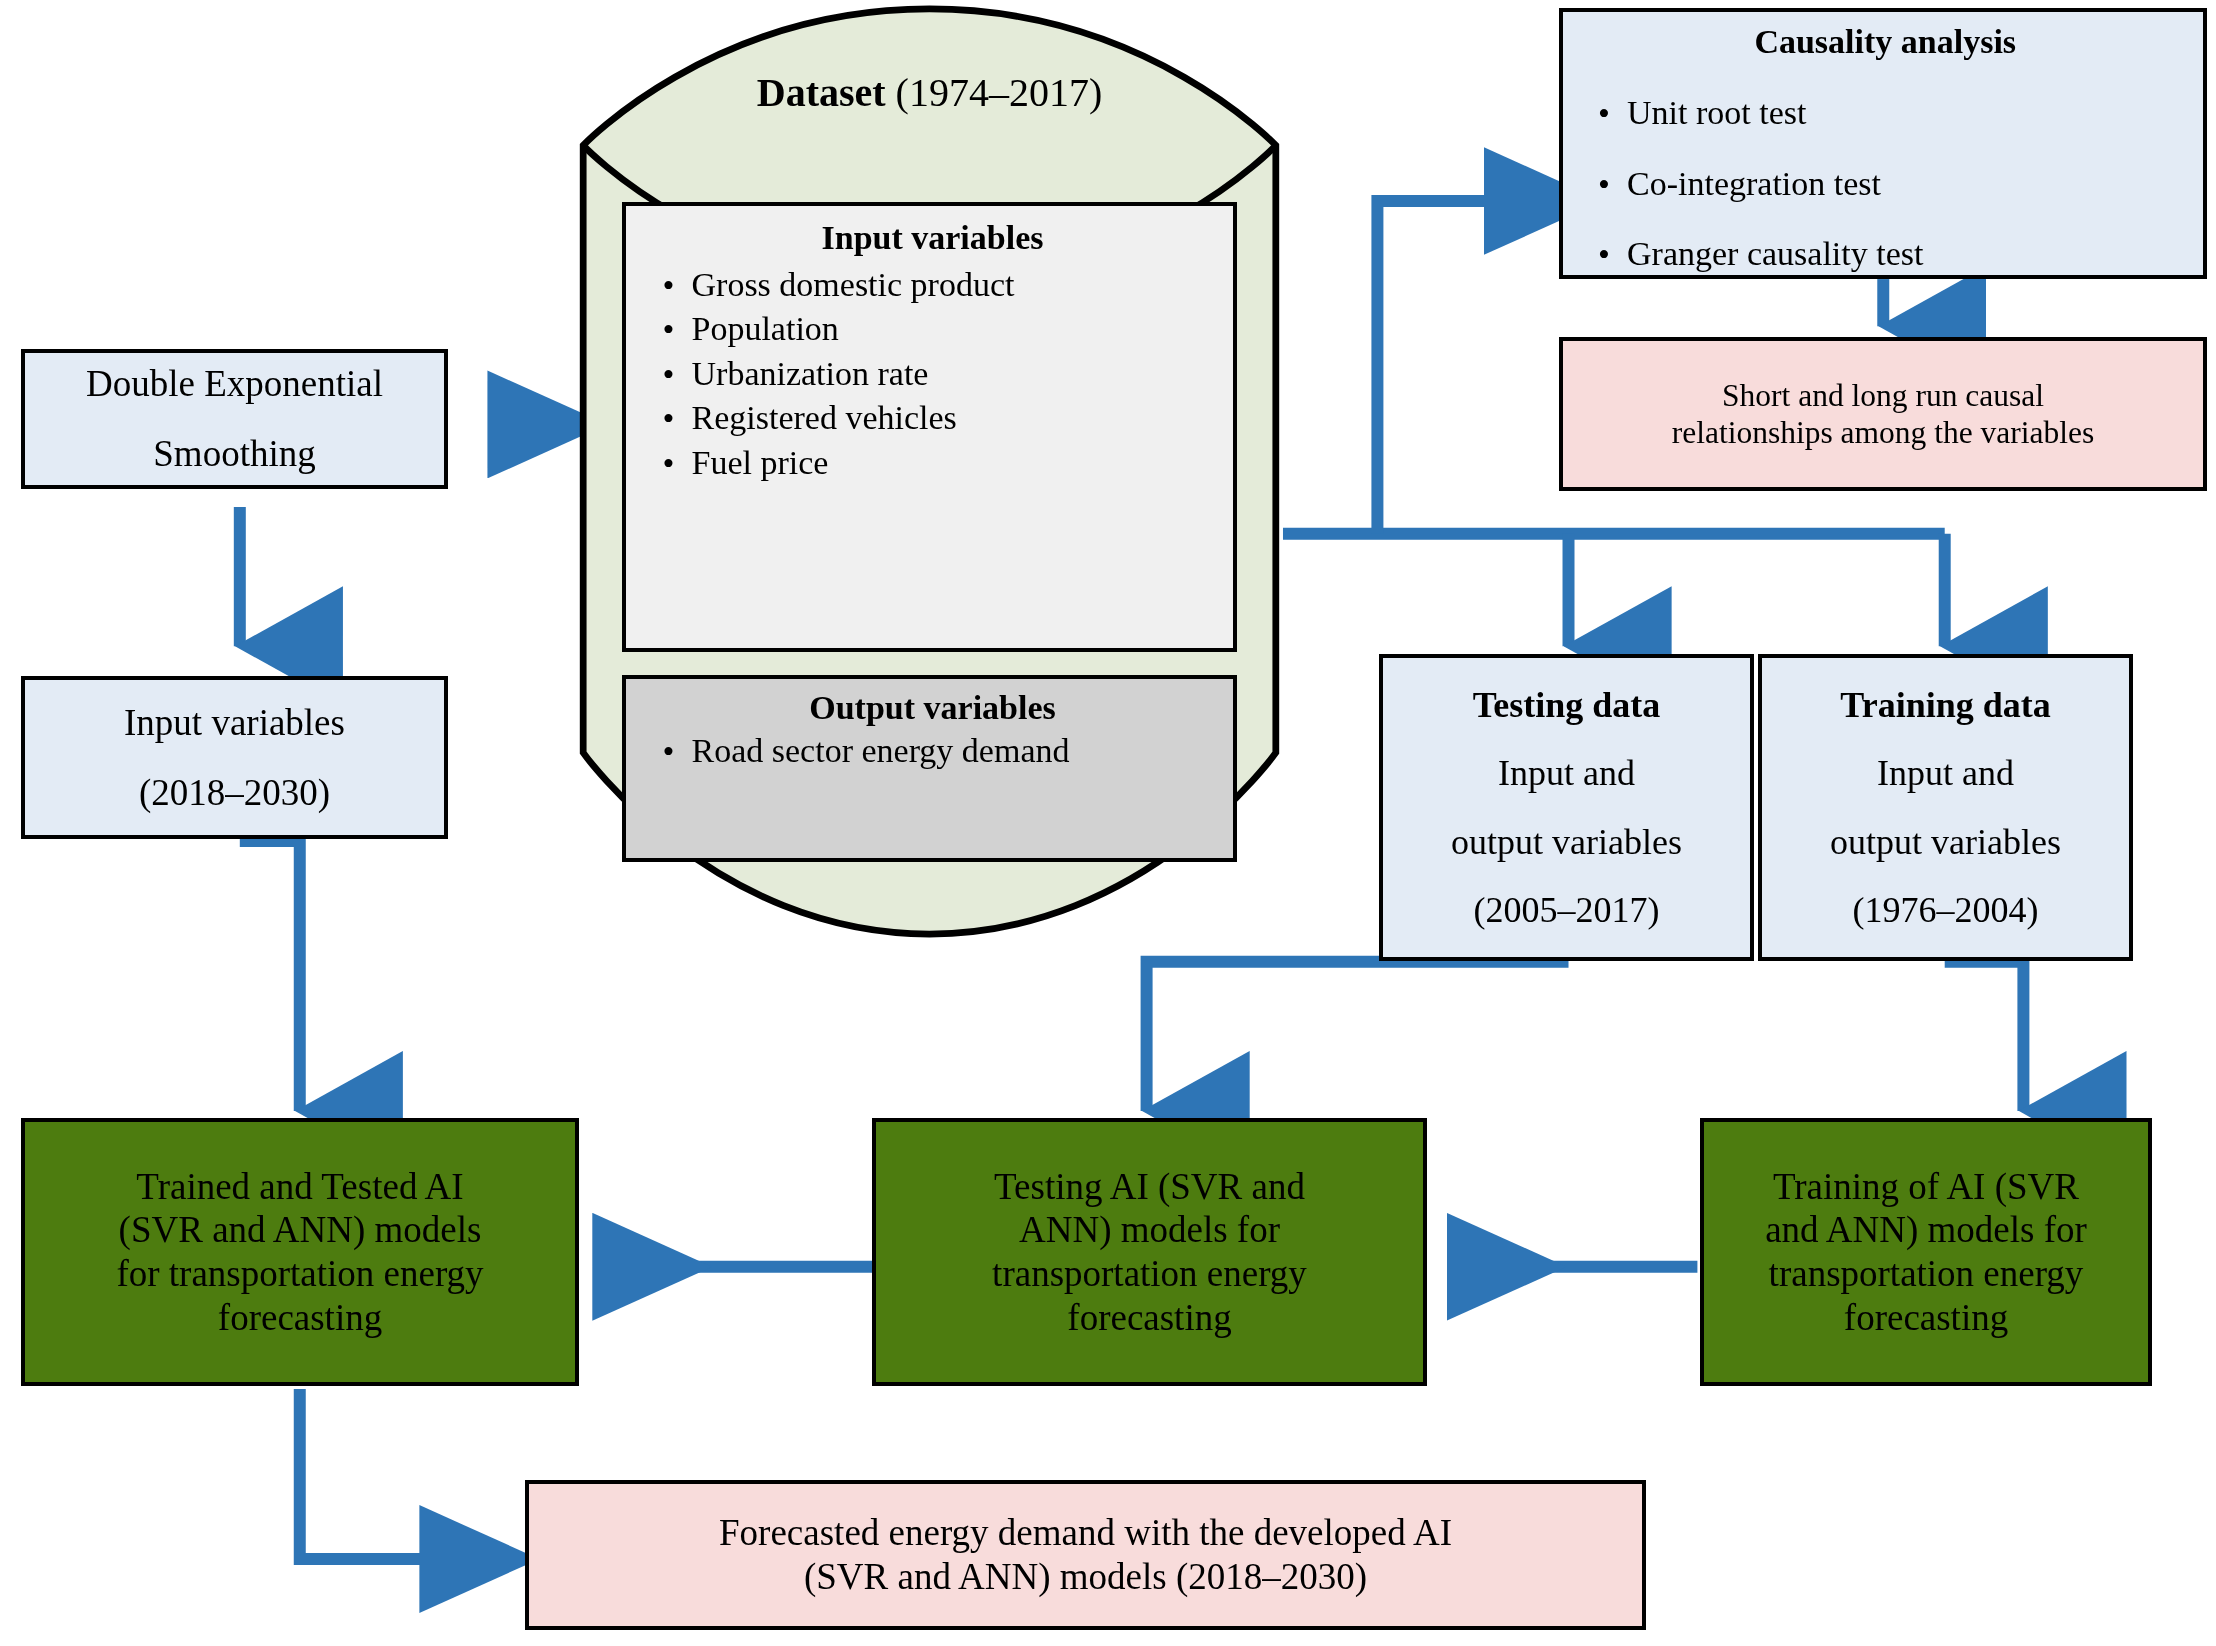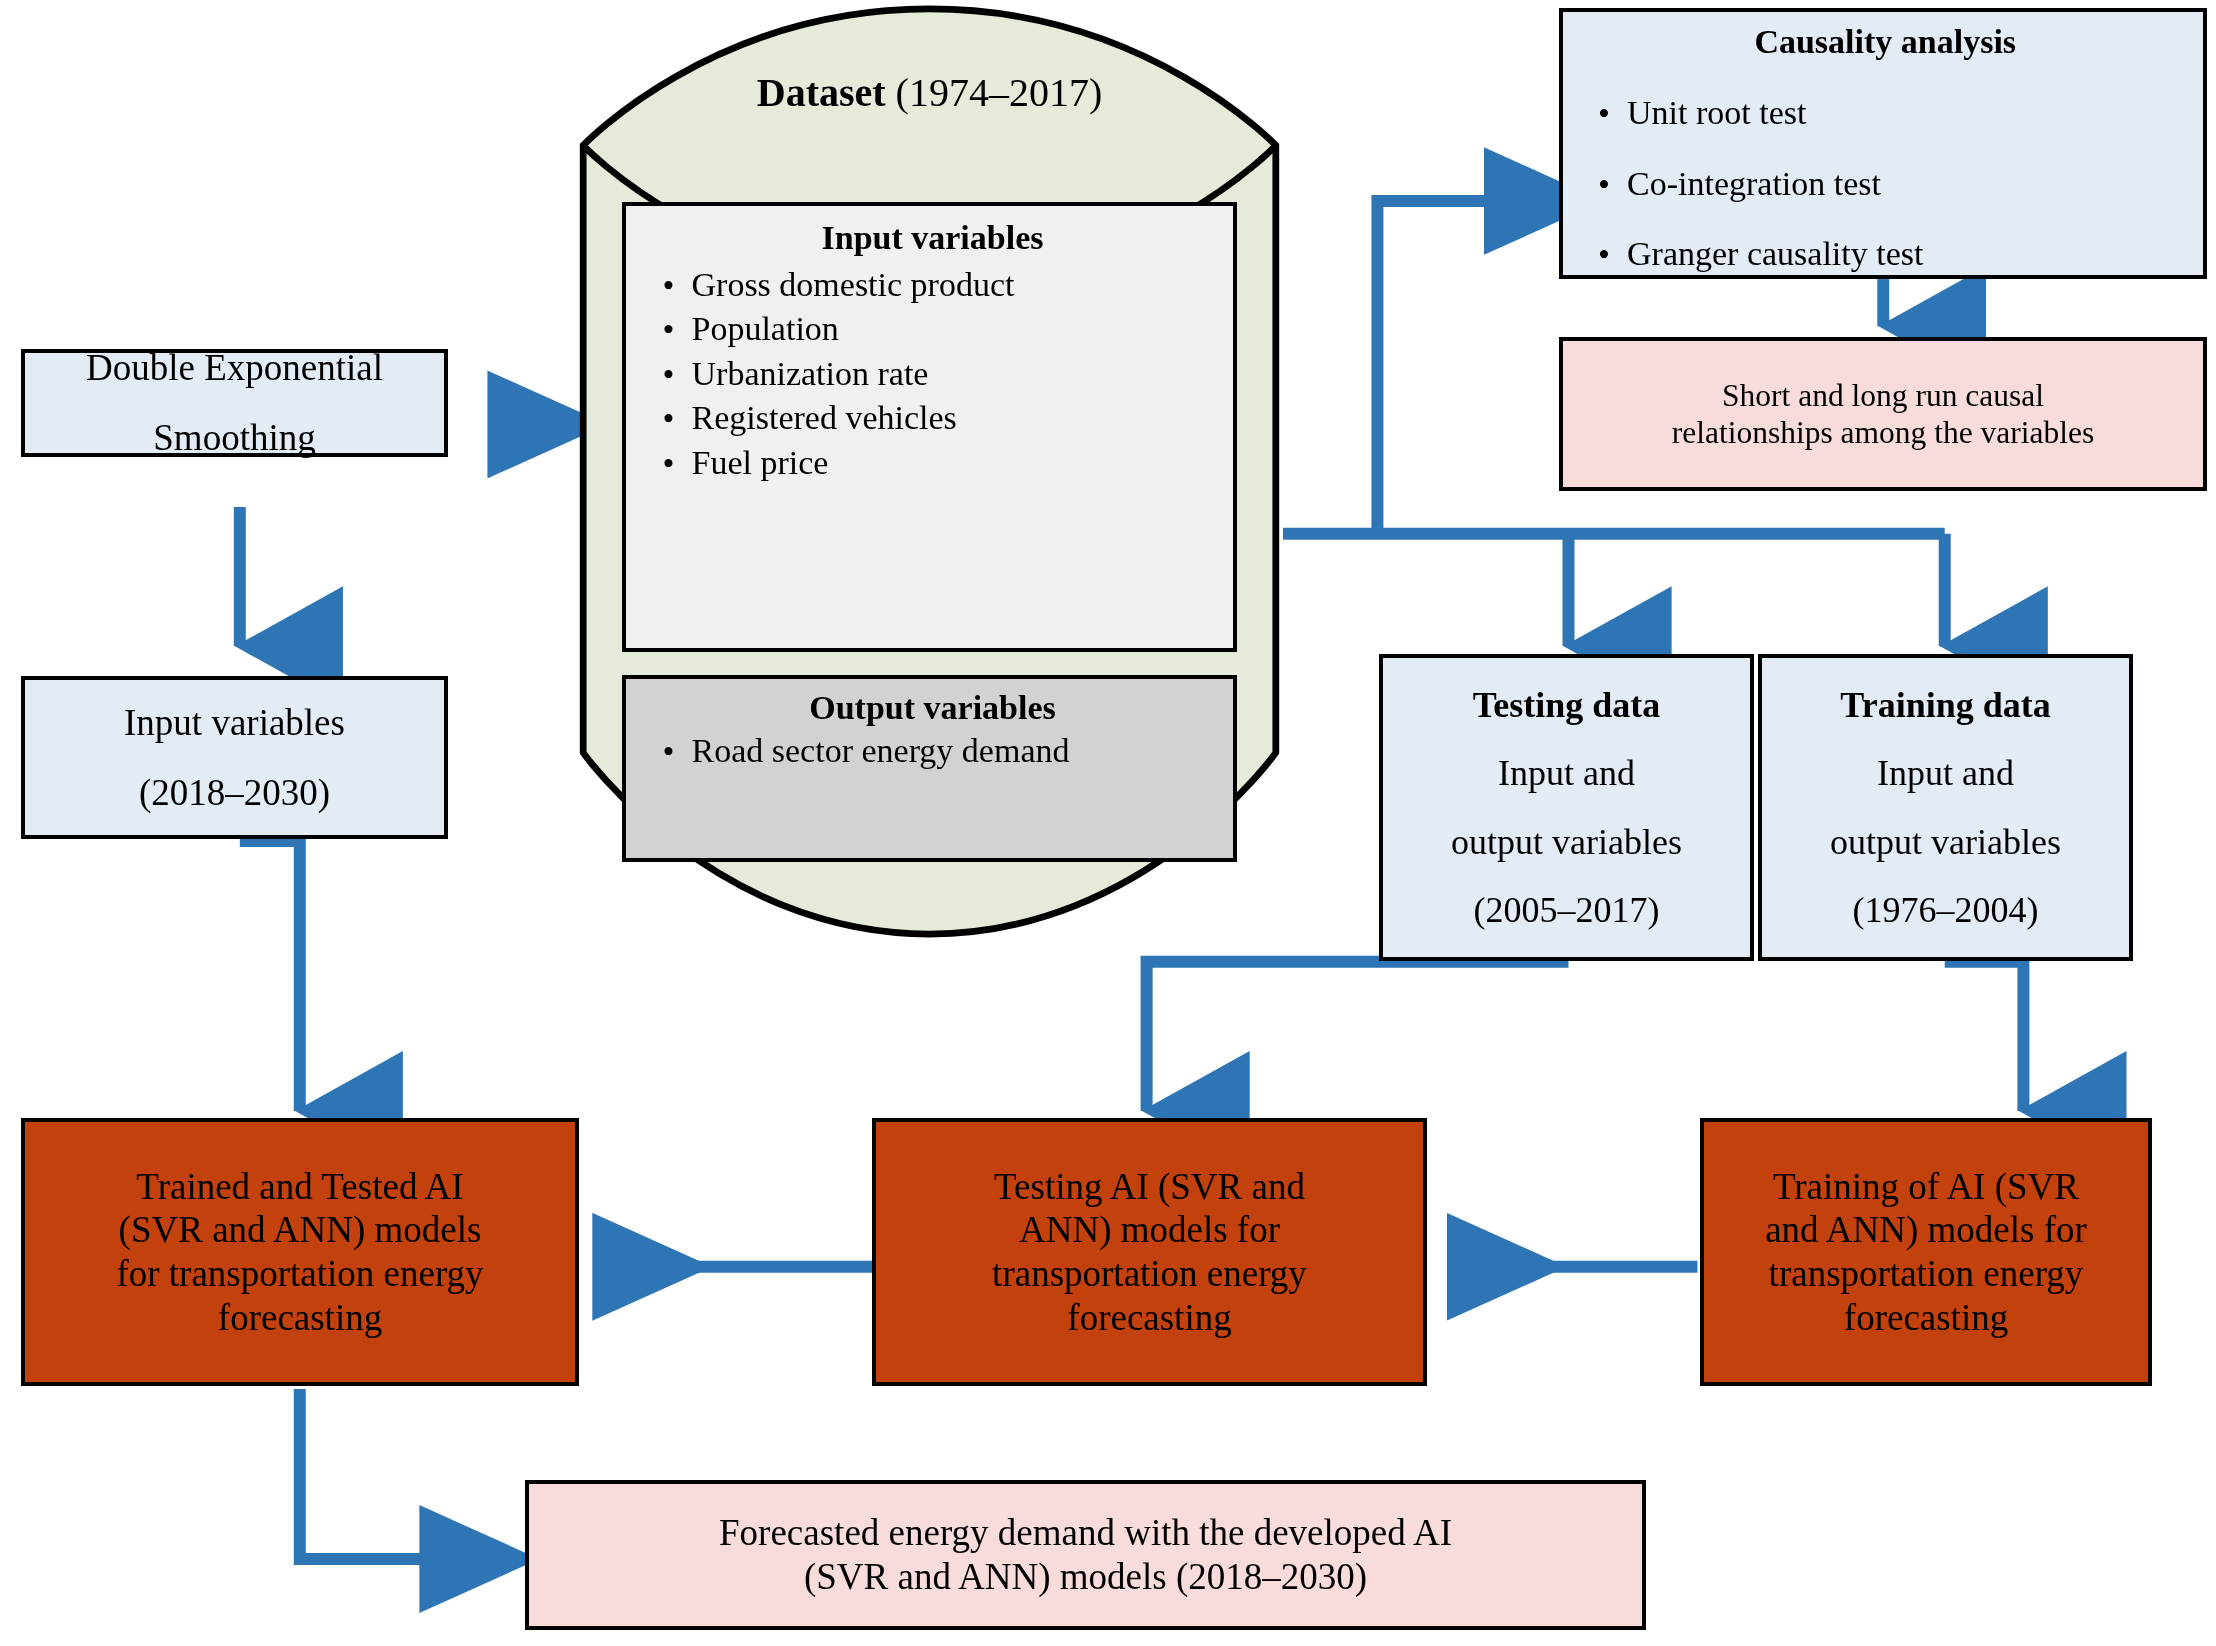--- a/index.html
+++ b/index.html
@@ -21,21 +21,21 @@
     border: 4.5px solid #000000;
     display: flex;
     flex-direction: column;
     align-items: center;
     justify-content: center;
     text-align: center;
     color: #000000;
     line-height: 1.18;
   }
   .blue  { background: #e3ebf5; gap: 26px; }
-  .green { background: #c2410c; }
+  .green { background: #4d7c0f; }
   .pink  { background: #f8dcdb; }
   .grey  { background: #f0f0f0; }
   .dgrey { background: #d2d2d2; }
 
   .ttl { font-weight: bold; }
 
   .bul {
     display: flex;
     align-items: flex-start;
     text-align: left;
@@ -186,21 +186,21 @@
       <span class="dot" style="width:46px; text-align:center;">•</span>
       <span class="txt">Granger causality test</span>
     </div>
   </div>
 
   <div class="box pink" style="left:1559px; top:337px; width:648px; height:154px; font-size:31.5px;">
     <div>Short and long run causal</div>
     <div>relationships among the variables</div>
   </div>
 
-  <div class="box blue" style="left:21px; top:349px; width:427px; height:108px; font-size:37px;">
+  <div class="box blue" style="left:21px; top:349px; width:427px; height:140px; font-size:37px;">
     <div>Double Exponential</div>
     <div>Smoothing</div>
   </div>
 
   <div class="box blue" style="left:21px; top:676px; width:427px; height:163px; font-size:37px;">
     <div>Input variables</div>
     <div>(2018–2030)</div>
   </div>
 
   <div class="box blue" style="left:1379px; top:654px; width:375px; height:307px; font-size:36px;">

